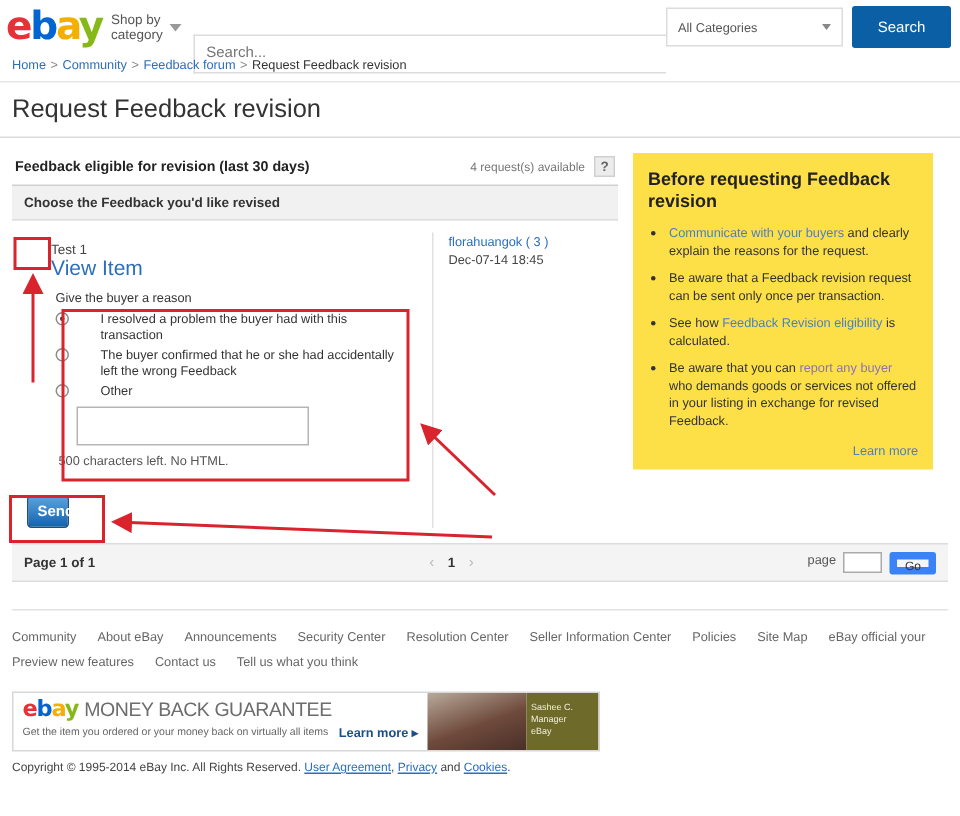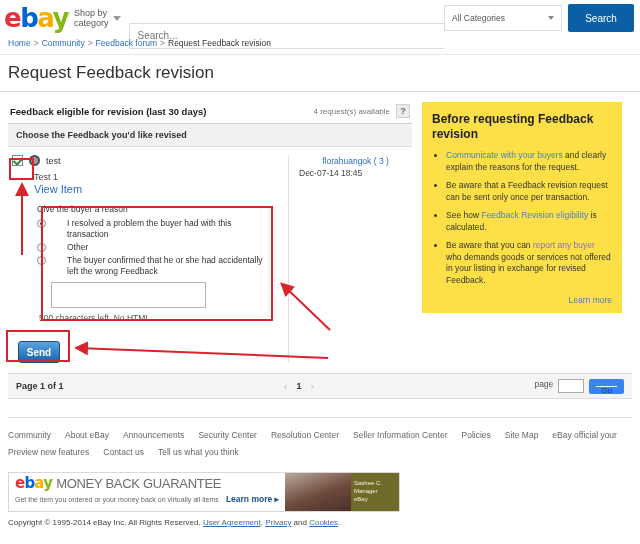--- a/index.html
+++ b/index.html
@@ -169,21 +169,21 @@
   }
   .rate-icon {
     width: 11px; height: 11px; flex: none;
     border-radius: 50%;
     border: 2px solid #4d4d4d;
     background: #9a9a9a;
   }
   .fb-comment { font-size: 9px; color: #333; }
   .fb-sub { padding-left: 22px; padding-top: 5px; }
   .fb-sub .t1 { font-size: 9px; color: #444; line-height: 12px; }
-  .fb-sub .viewitem { font-size: 11px; color: #2b6ebb; text-decoration: none; display: block; line-height: 13px; }
+  .fb-sub .viewitem { font-size: 14px; color: #2b6ebb; text-decoration: none; display: block; line-height: 13px; }
 
   
   .reason-box { margin: 5px 0 0 22px; width: 232px; padding: 3px 0 4px 3px; }
   .reason-label { font-size: 8.5px; color: #333; padding-bottom: 3px; }
   .radio-row { display: flex; gap: 21px; padding: 1px 0; align-items: flex-start; }
   .radio {
     width: 9px; height: 9px; flex: none;
     border-radius: 50%;
     border: 1px solid #8a8a8a;
     background: #fff;
@@ -205,21 +205,21 @@
     margin: 4px 0 0 14px;
     resize: none;
     font-size: 8.5px;
     font-family: "Liberation Sans", sans-serif;
   }
   .char-note { font-size: 8.5px; color: #555; padding: 3px 0 0 2px; }
 
   
   .send-wrap { padding: 14px 0 0 6px; }
   .send-btn {
-    width: 42px; height: 22px;
+    width: 28px; height: 22px;
     border: 1px solid #1a4f86;
     border-radius: 3px;
     background: linear-gradient(#5ba3e0, #1464ad);
     color: #fff; font-size: 10px; font-weight: bold;
     font-family: "Liberation Sans", sans-serif;
     cursor: pointer;
   }
 
   
   .side-panel { background: #fde047; padding: 10px 10px 8px 10px; }
@@ -243,21 +243,21 @@
   }
   .pg-label { font-size: 9px; font-weight: bold; color: #333; }
   .pg-center { flex: 1 1 auto; display: flex; justify-content: center; align-items: center; gap: 9px; }
   .pg-chev { color: #bbb; font-size: 10px; }
   .pg-num { font-size: 9px; font-weight: bold; color: #333; }
   .pg-right { display: flex; align-items: flex-start; gap: 5px; }
   .pg-right .lbl { font-size: 8.5px; color: #555; }
   .pg-input { width: 26px; height: 14px; border: 1px solid #aaa; background: #fff; }
   .go-btn {
     height: 15px; padding: 0 5px;
-    border: 7px solid #3b82f6; background: #f6f6f6;
+    border: 5px solid #3b82f6; background: #f6f6f6;
     font-size: 8px; color: #333; border-radius: 2px;
     font-family: "Liberation Sans", sans-serif;
     cursor: pointer;
   }
 
   
   .footer-rule { border-top: 1px solid #e2e2e2; margin: 18px 8px 0 8px; }
   .footer-links { padding: 12px 8px 0 8px; }
   .footer-links .row { display: flex; flex-wrap: wrap; gap: 14px; padding-bottom: 7px; }
   .footer-links a { font-size: 8.5px; color: #666; text-decoration: none; white-space: nowrap; }
@@ -329,59 +329,54 @@
         <span class="right">
           <span class="avail">4 request(s) available</span>
           <span class="help-btn">?</span>
         </span>
       </div>
 
       <div class="choose-bar">Choose the Feedback you'd like revised</div>
 
       <div class="fb-row">
         <div class="fb-left">
-          <div class="fb-title-line">
-            <span class="chk"></span>
-            <span class="rate-icon"></span>
-            <span class="fb-comment">test</span>
-          </div>
           <div class="fb-sub">
             <div class="t1">Test 1</div>
             <a class="viewitem" href="#">View Item</a>
           </div>
 
           <div class="reason-box">
             <div class="reason-label">Give the buyer a reason</div>
 
             <div class="radio-row">
               <span class="radio on"></span>
               <span class="radio-label">I resolved a problem the buyer had with this transaction</span>
             </div>
 
             <div class="radio-row">
               <span class="radio"></span>
-              <span class="radio-label">Other</span>
+              <span class="radio-label">The buyer confirmed that he or she had accidentally left the wrong Feedback</span>
             </div>
 
             <div class="radio-row">
               <span class="radio"></span>
-              <span class="radio-label">The buyer confirmed that he or she had accidentally left the wrong Feedback</span>
+              <span class="radio-label">Other</span>
             </div>
 
             <textarea class="other-text" style=""></textarea>
             <div class="char-note">500 characters left. No HTML.</div>
           </div>
 
           <div class="send-wrap">
             <button class="send-btn">Send</button>
           </div>
         </div>
 
         <div class="fb-right">
-          <a class="seller" href="#" style="text-decoration:none;display:block;text-align:center;">florahuangok ( 3 )</a>
+          <a class="seller" href="#" style="text-decoration:none;display:block;">florahuangok ( 3 )</a>
           <span class="date">Dec-07-14 18:45</span>
         </div>
       </div>
     </div>
 
     <div class="col-side">
       <div class="side-panel">
         <div class="side-title">Before requesting Feedback revision</div>
         <ul class="side-list">
           <li><a href="#">Communicate with your buyers</a><span> and clearly explain the reasons for the request.</span></li>

